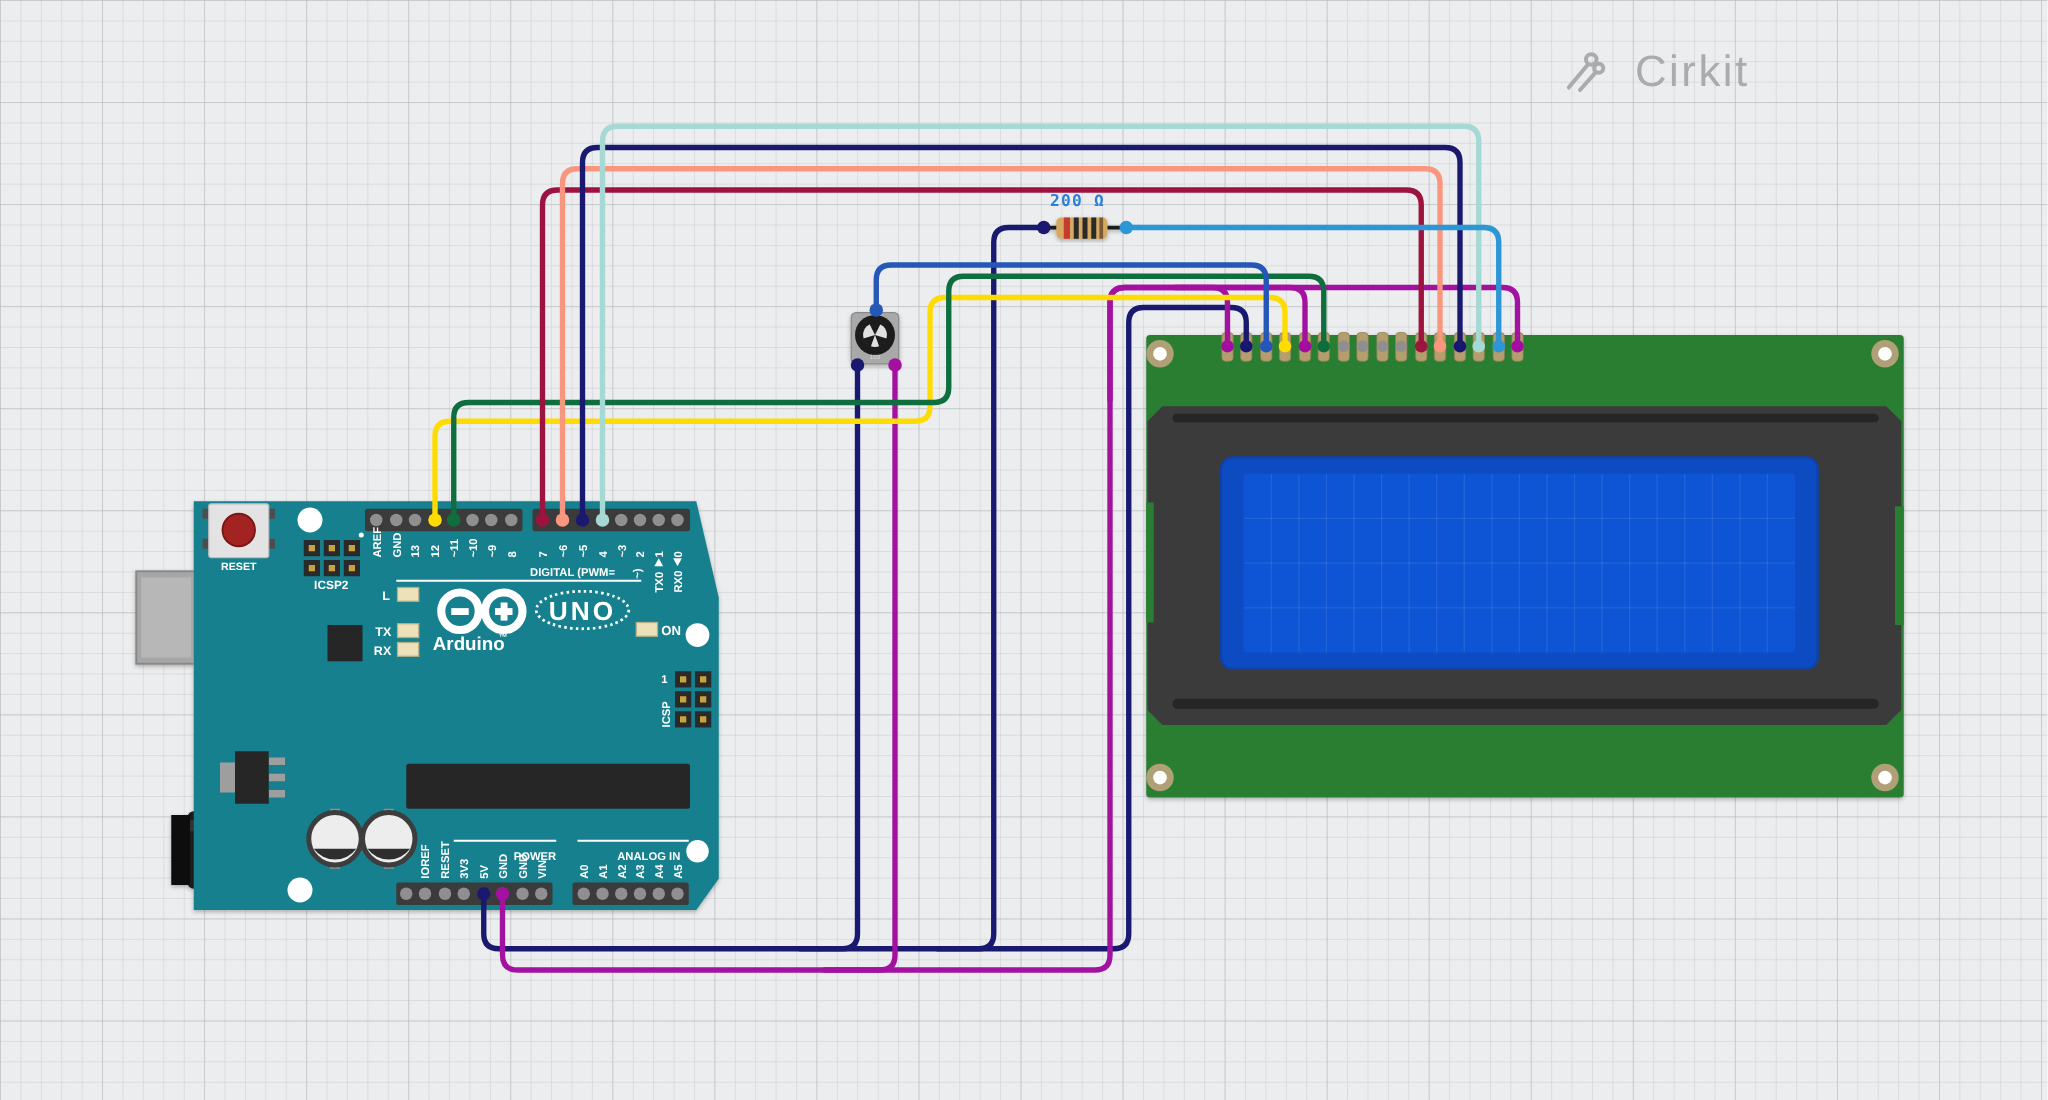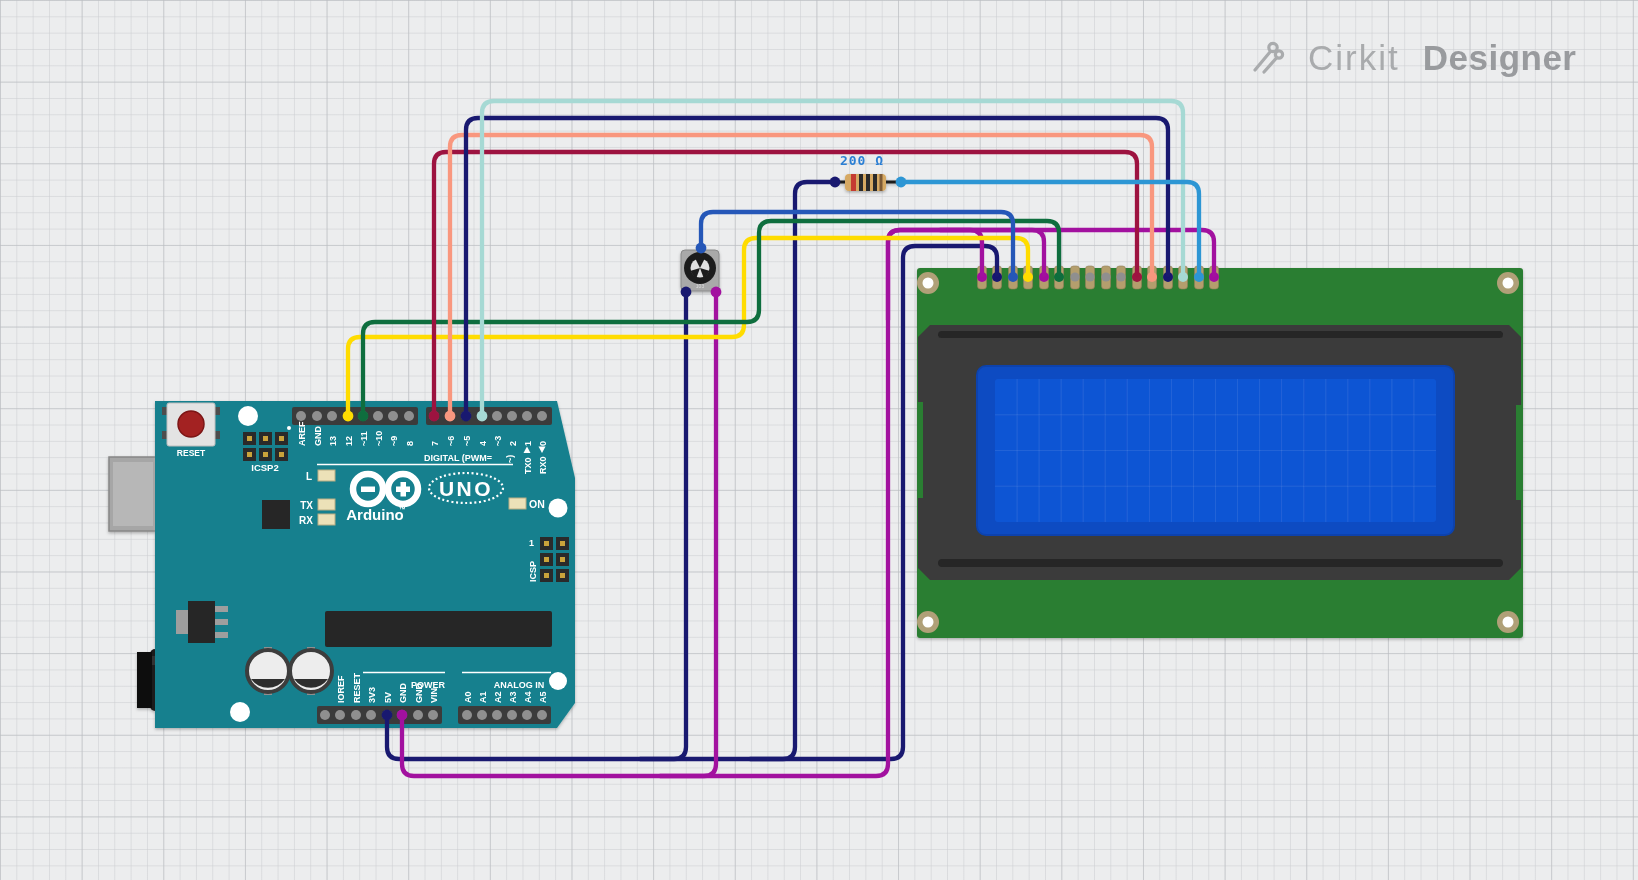--- a/index.html
+++ b/index.html
@@ -377,15 +377,14 @@
 <div class="logo">
   <svg width="42" height="42" viewBox="0 0 42 42">
     <g stroke="#a9abad" stroke-width="3.2" fill="none" stroke-linecap="round">
       <line x1="8" y1="34" x2="23" y2="16"></line>
       <circle cx="26" cy="11.5" r="4.2"></circle>
       <line x1="17" y1="36" x2="29" y2="22.5"></line>
       <circle cx="32" cy="18.5" r="3.6"></circle>
     </g>
   </svg>
   <span class="brand-light">Cirkit</span>
-  <span class="brand-bold">Designer</span>
 </div>
 </div>
 
 </body></html>

